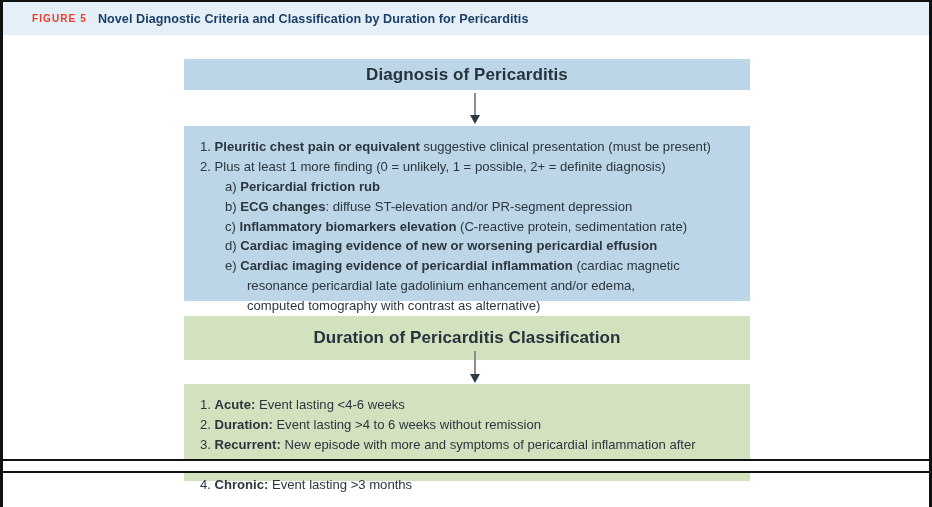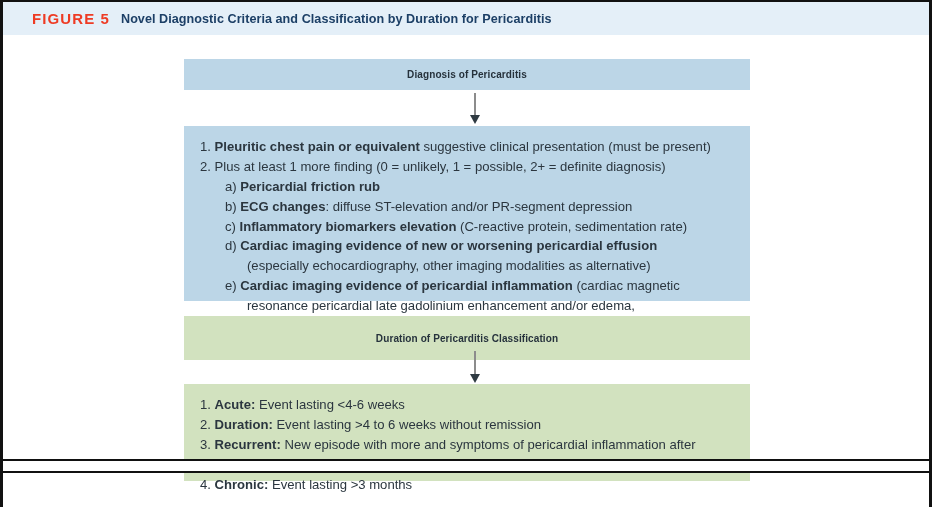--- a/index.html
+++ b/index.html
@@ -25,21 +25,21 @@
     height: 33px;
     background: #e4eff8;
     display: flex;
     align-items: center;
     padding-left: 29px;
     box-sizing: border-box;
   }
   .figure-tag {
     color: #ee3b24;
     font-weight: bold;
-    font-size: 15px;
+    font-size: 10px;
     letter-spacing: 1.1px;
     margin-right: 11px;
     white-space: nowrap;
   }
   .figure-title {
     color: #1c3f66;
     font-weight: bold;
     font-size: 12.6px;
     letter-spacing: 0.05px;
     white-space: nowrap;
@@ -51,21 +51,21 @@
   }
   .box {
     position: absolute;
     box-sizing: border-box;
   }
   .header-box {
     display: flex;
     align-items: center;
     justify-content: center;
     font-weight: bold;
-    font-size: 10px;
+    font-size: 17px;
     color: #26323c;
     letter-spacing: 0.1px;
   }
   .blue { background: #bcd6e7; }
   .green { background: #d2e2bf; }
 
   .body-box {
     padding: 11px 14px 11px 16px;
     font-size: 13.1px;
     color: #2b363f;
@@ -176,23 +176,20 @@
       <div class="li indent-a">
         <span class="marker">c) </span>
         <span class="txt"><b>Inflammatory biomarkers elevation</b><span> (C-reactive protein, sedimentation rate)</span></span>
       </div>
 
       <div class="li indent-a">
         <span class="marker">d) </span>
         <span class="txt"><b>Cardiac imaging evidence of new or worsening pericardial effusion</b><span></span></span>
       </div>
 
-      <div class="li indent-cont">
-        <span class="txt"><span>(especially echocardiography, other imaging modalities as alternative)</span></span>
-      </div>
 
       <div class="li indent-a">
         <span class="marker">e) </span>
         <span class="txt"><b>Cardiac imaging evidence of pericardial inflammation</b><span> (cardiac magnetic</span></span>
       </div>
 
       <div class="li indent-cont">
         <span class="txt"><span>resonance pericardial late gadolinium enhancement and/or edema,</span></span>
       </div>
 

